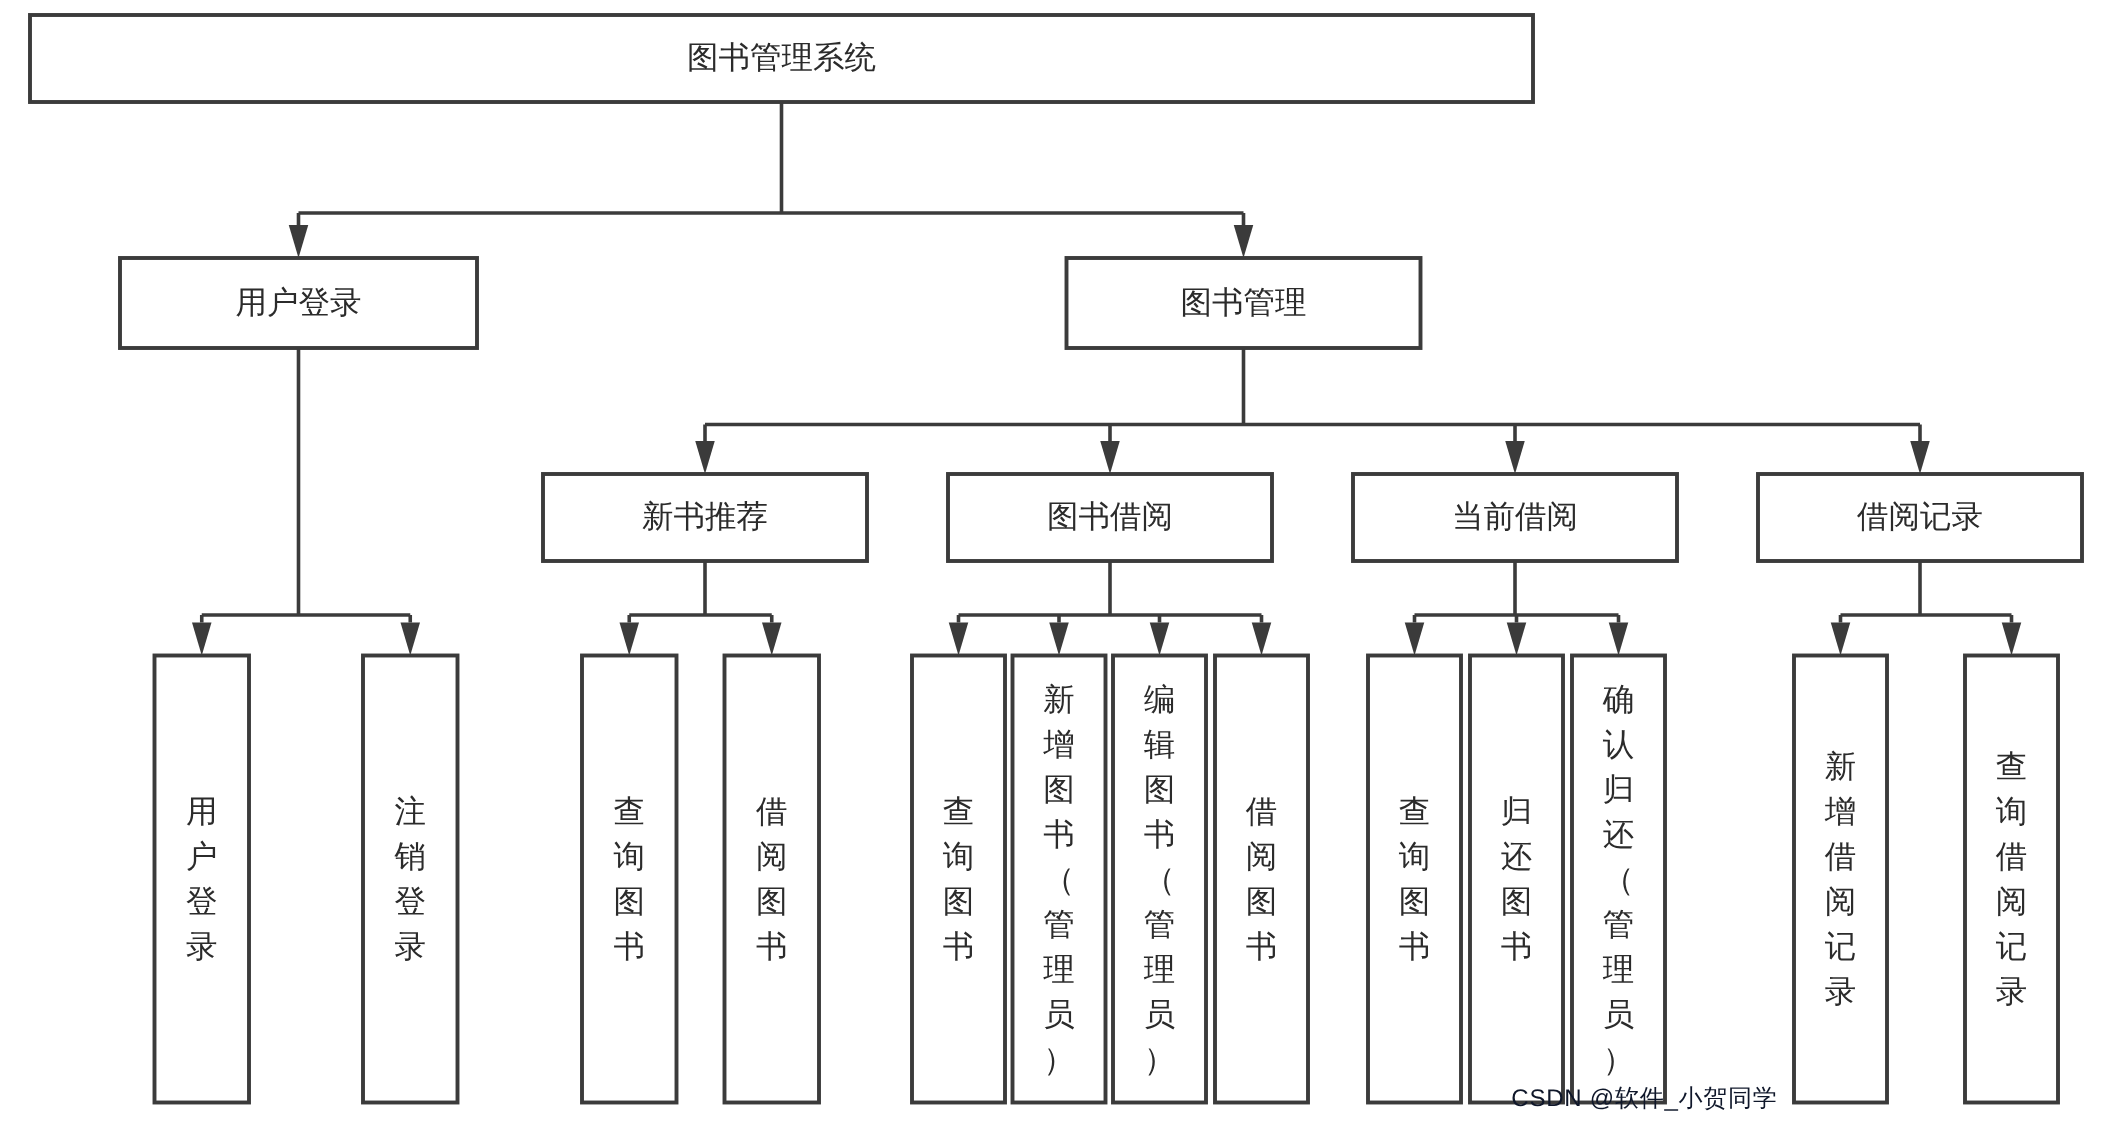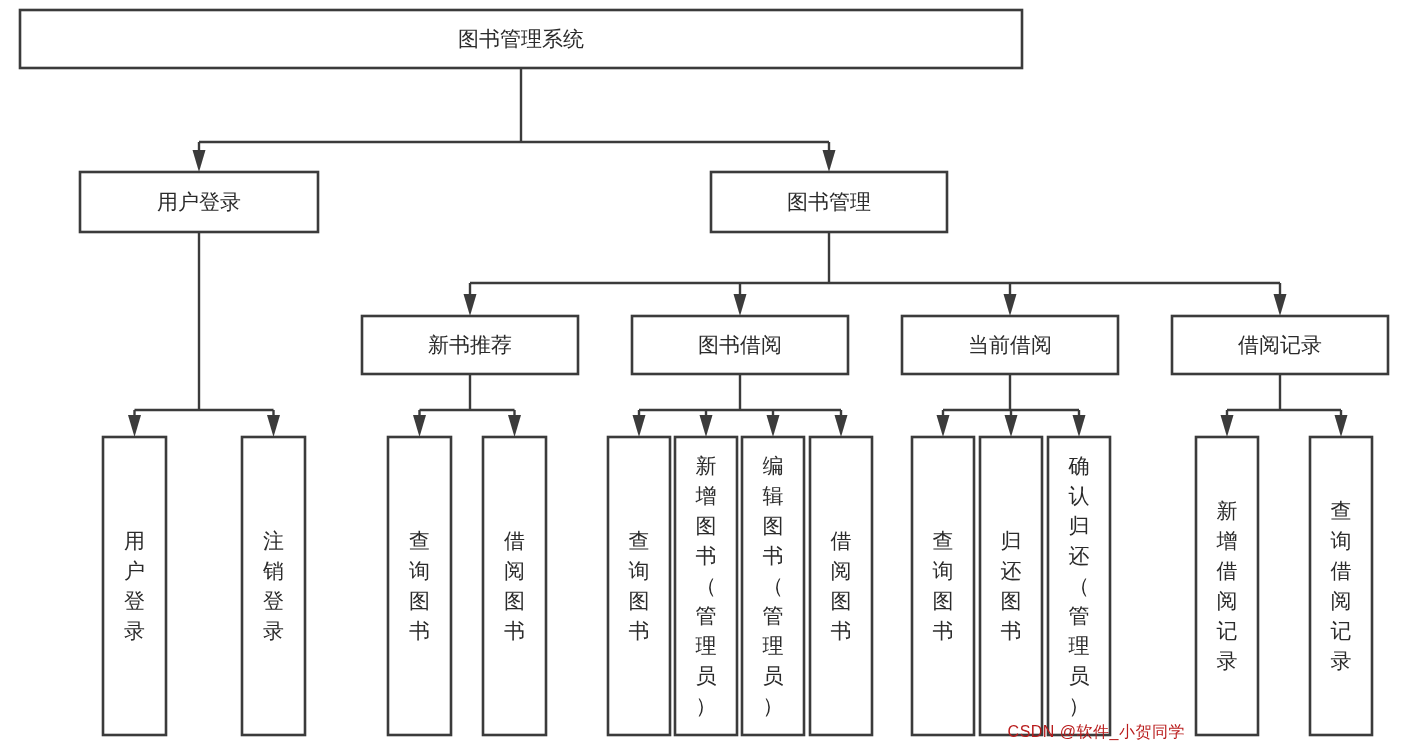--- a/index.html
+++ b/index.html
@@ -25,21 +25,21 @@
     text-anchor:middle;
     white-space:pre;
   }
   .edge{stroke:#3b3b3b;stroke-width:2.4;fill:none;}
   .arrow-head{fill:#3b3b3b;stroke:none;}
   .watermark{
     position:absolute;
     right:8px;bottom:4px;
     font-family:"Liberation Sans","DejaVu Sans",sans-serif;
     font-size:16px;
-    color:#b91c1c;
+    color:#0f172a;
     letter-spacing:0.5px;
     user-select:none;
     pointer-events:none;
   }
 </style>
 </head>
 <body>
 
 <div id="stage">
   <svg id="diagram" viewBox="0 0 1405 747">

